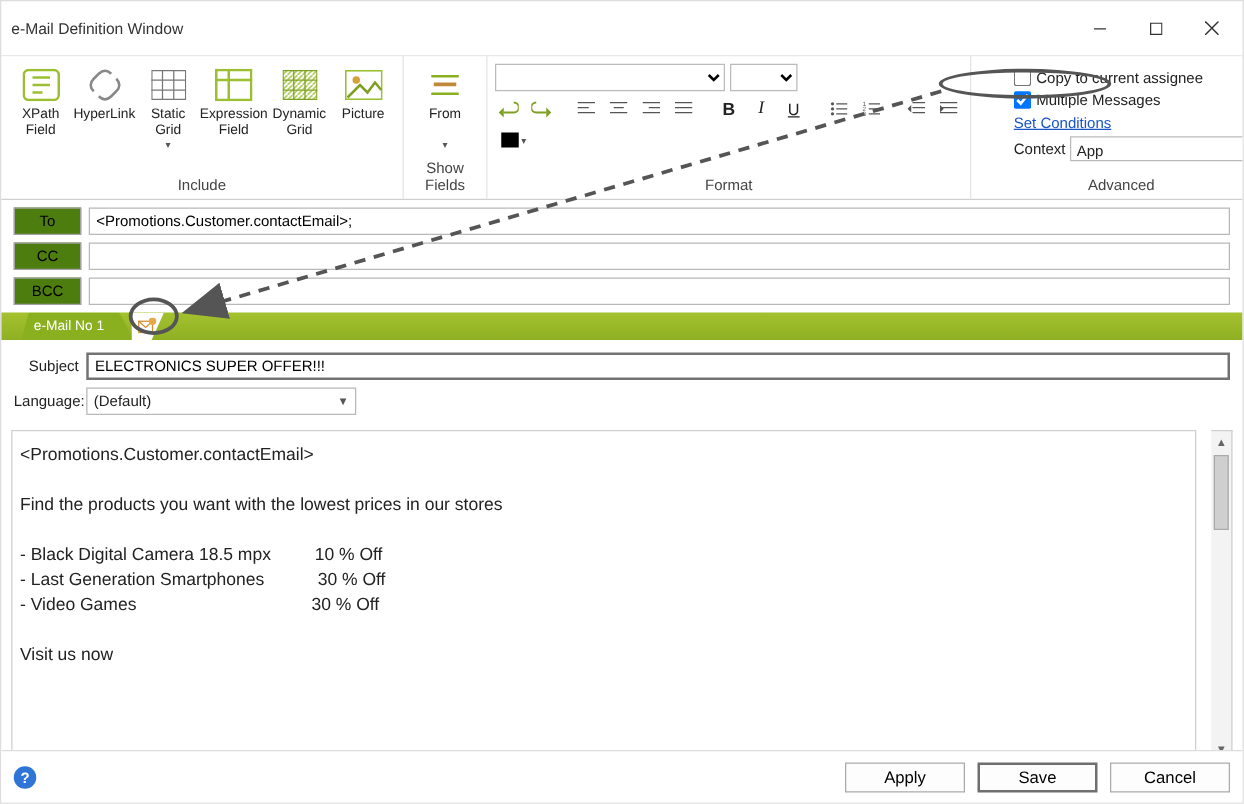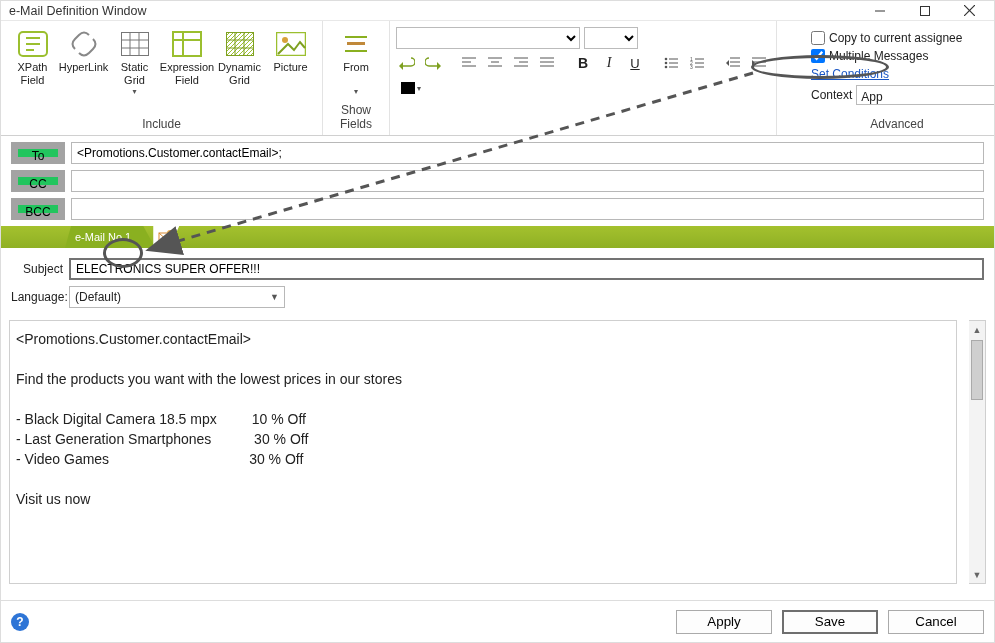--- a/index.html
+++ b/index.html
@@ -1,18 +1,18 @@
 <!DOCTYPE html>
 <html><head>
 <meta charset="utf-8">
 <style>
   * { box-sizing: border-box; margin: 0; padding: 0; font-family: "Segoe UI", Tahoma, Arial, sans-serif; }
   body { width: 995px; height: 643px; background: #fff; font-size: 12px; color: #222; overflow: hidden; border: 1px solid #ddd; position: relative; }
   
-  .titlebar { height: 20px; display: flex; align-items: center; padding: 0 2px 0 8px; border-bottom: 1px solid #e8e8e8; }
+  .titlebar { height: 44px; display: flex; align-items: center; padding: 0 2px 0 8px; border-bottom: 1px solid #e8e8e8; }
   .titlebar .title { flex: 1; font-size: 12.5px; color: #333; }
   .winbtns { display: flex; }
   .winbtn { width: 45px; height: 28px; display: flex; align-items: center; justify-content: center; cursor: pointer; }
   
   .ribbon { height: 115px; display: flex; border-bottom: 1px solid #d0d0d0; }
   .group { display: flex; flex-direction: column; border-right: 1px solid #e3e3e3; padding: 4px 6px 0 6px; }
   .group-items { flex: 1; display: flex; align-items: flex-start; }
   .group-label { text-align: center; font-size: 12px; color: #444; padding: 2px 0 4px; }
   .bigbtn { display: flex; flex-direction: column; align-items: center; width: 54px; padding-top: 4px; cursor: pointer; }
   .bigbtn .bicn { width: 34px; height: 30px; display: flex; align-items: center; justify-content: center; }
@@ -28,24 +28,24 @@
   .adv { flex-direction: column; padding-top: 6px; gap: 4px; margin-left: 28px; }
   .adv-row { display: flex; align-items: center; gap: 4px; font-size: 12px; white-space: nowrap; }
   .adv-row input[type=checkbox] { width: 14px; height: 14px; }
   .adv-link { color: #1a56c4; text-decoration: underline; cursor: pointer; }
   .ctx-sel { height: 20px; width: 160px; border: 1px solid #bbb; background: #fff; padding: 0 4px; display: flex; align-items: flex-end; }
   
   .oval { position: absolute; border: 3px solid #555; border-radius: 50%; pointer-events: none; }
   
   .hdr-fields { padding: 6px 10px 0 10px; }
   .field-row { display: flex; gap: 6px; margin-bottom: 6px; align-items: center; }
-  .addr-btn { width: 54px; height: 22px; border: 7px solid #a3a3a3; background: #22c55e; cursor: pointer; font-size: 12px; }
+  .addr-btn { width: 54px; height: 22px; border: 1px solid #a3a3a3; background: #4d7c0f; cursor: pointer; font-size: 12px; }
   .addr-input { flex: 1; height: 22px; border: 1px solid #b8b8b8; padding: 0 5px; font-size: 12px; }
   
-  .tabbar { height: 22px; display: flex; align-items: flex-start; background: linear-gradient(#a4c12e,#8fb024); margin-top: 2px; position: relative; padding-left: 48px; }
+  .tabbar { height: 22px; display: flex; align-items: flex-start; background: linear-gradient(#a4c12e,#8fb024); margin-top: 2px; position: relative; }
   .tabbar::before { content:""; position:absolute; left:0; top:0; width:16px; height:100%; background:#fff; clip-path: polygon(0 0,100% 50%,0 100%); display:none;}
   .tabbar .lead { width: 20px; background: #fff; }
   .email-tab { height: 22px; background: #8ab020; color: #fff; font-size: 11px; display: flex; align-items: center; padding: 0 24px 0 10px; clip-path: polygon(6px 0, calc(100% - 12px) 0, 100% 100%, 0 100%); margin-left: -4px; }
   .addtab { width: 26px; height: 22px; background: #fff; display: flex; align-items: center; justify-content: center; cursor: pointer; clip-path: polygon(0 0,100% 0,calc(100% - 10px) 100%,0 100%); margin-left: -2px; }
   
   .detail { display: flex; }
   .detail-left { flex: 1; padding: 10px 10px 6px 10px; }
   .detail-row { display: flex; align-items: center; margin-bottom: 6px; }
   .detail-row .lab { width: 58px; text-align: right; padding-right: 6px; font-size: 12px; }
   .subj-input { flex: 1; height: 22px; border: 2px solid #737373; padding: 0 5px; font-size: 12px; }
@@ -283,20 +283,21 @@
             </div>
       </div>
       <div class="fmt-row">
         <div class="fmt-btn" style="width:30px">
               <div style="width:14px;height:12px;background:#000"></div>
               <span style="font-size:8px;margin-left:2px;color:#555">▾</span>
             </div>
       </div>
     </div>
       </div>
+    <div class="group-label">Format</div>
   </div>
 
   <div class="group" style="width:240px;border-right:none">
     <div class="group-items adv">
       <label class="adv-row">
           <input type="checkbox" style="">
           <span>Copy to current assignee</span>
         </label>
       <label class="adv-row">
           <input type="checkbox" checked="" style="">

